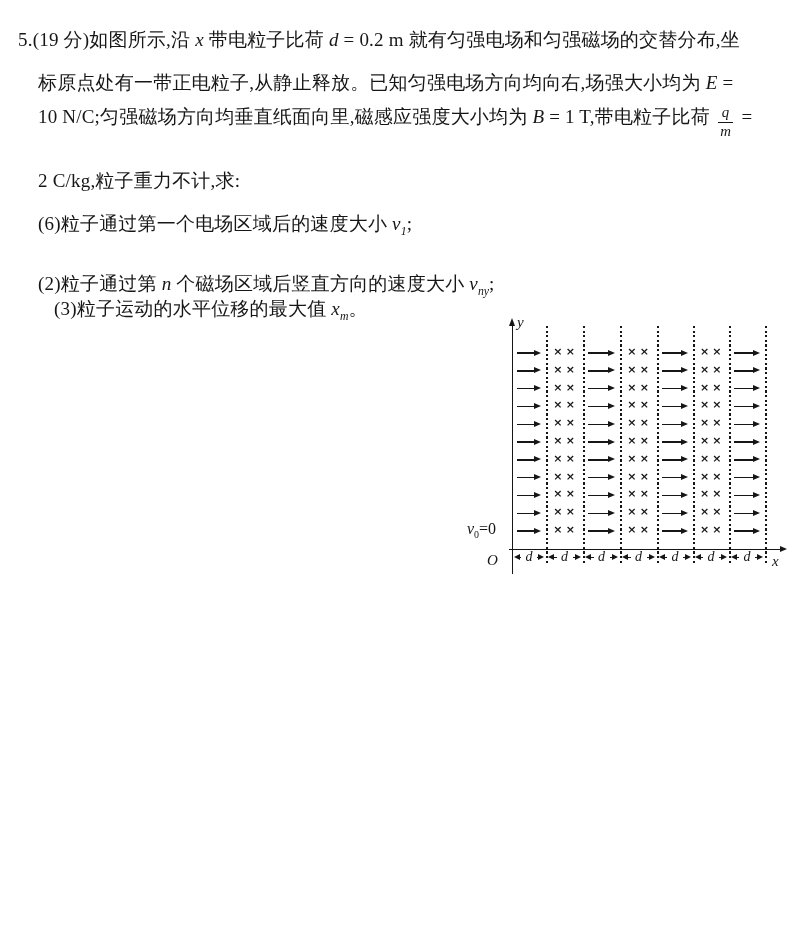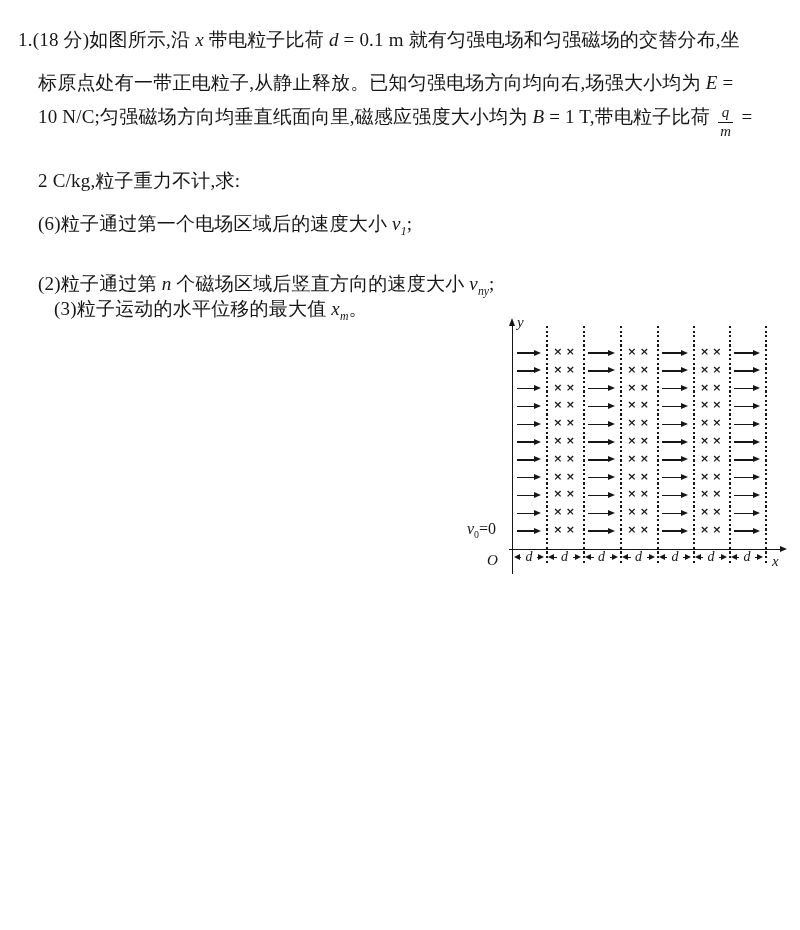--- a/index.html
+++ b/index.html
@@ -37,21 +37,21 @@
   .cross{font-family:"DejaVu Sans","Liberation Sans",sans-serif;font-size:11px;font-weight:700;width:12px;text-align:center;line-height:14px;}
   .dlabel{font-style:italic;font-size:14px;width:16px;text-align:center;line-height:15px;}
   .axlabel{font-size:15px;font-style:italic;line-height:16px;}
   .v0{font-size:16px;white-space:nowrap;}
   .v0 sub{font-style:normal;}
 </style>
 </head>
 <body>
 
 <div>
-  <p class="line" id="l1"><span>1.(18 分)如图所示,沿 </span><i class="var">x</i><span> 带电粒子比荷 </span><i class="var">d</i><span> = 0.1 m 就有匀强电场和匀强磁场的交替分布,坐</span></p>
+  <p class="line" id="l1"><span>5.(19 分)如图所示,沿 </span><i class="var">x</i><span> 带电粒子比荷 </span><i class="var">d</i><span> = 0.2 m 就有匀强电场和匀强磁场的交替分布,坐</span></p>
 
   <p class="line" id="l2"><span>标原点处有一带正电粒子,从静止释放。已知匀强电场方向均向右,场强大小均为 </span><i class="var">E</i><span> =</span></p>
 
   <p class="line" id="l3"><span>10 N/C;匀强磁场方向均垂直纸面向里,磁感应强度大小均为 </span><i class="var">B</i><span> = 1 T,带电粒子比荷 </span><span class="frac"><i class="var num">q</i><i class="var den">m</i></span><span> =</span></p>
 
   <p class="line" id="l4"><span>2 C/kg,粒子重力不计,求:</span></p>
 
   <p class="line" id="l5"><span>(6)粒子通过第一个电场区域后的速度大小 </span><i class="var">v</i><sub>1</sub><span>;</span></p>
 
   <p class="line" id="l6"><span>(2)粒子通过第 </span><i class="var">n</i><span> 个磁场区域后竖直方向的速度大小 </span><i class="var">v</i><sub>ny</sub><span>;</span></p>

